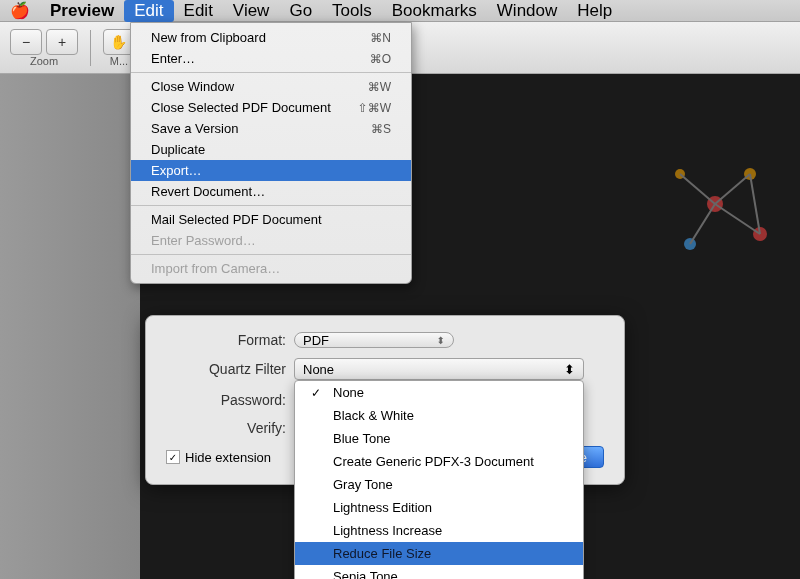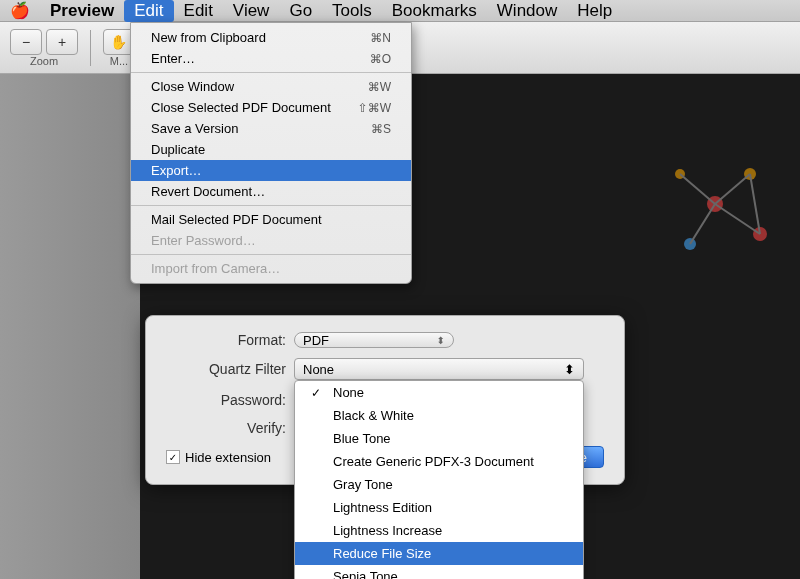--- a/index.html
+++ b/index.html
@@ -258,21 +258,21 @@
       padding: 4px 16px;
       font-size: 13px;
       color: #000;
       cursor: default;
       display: flex;
       align-items: center;
       gap: 8px;
     }
     .quartz-item.selected-highlight {
       background: #3475d0;
-      color: #ffffff;
+      color: #0f172a;
     }
     .quartz-item .check-mark {
       width: 14px;
       font-size: 12px;
     }
     .dialog-field-row {
       display: flex;
       align-items: center;
       margin-bottom: 8px;
     }

